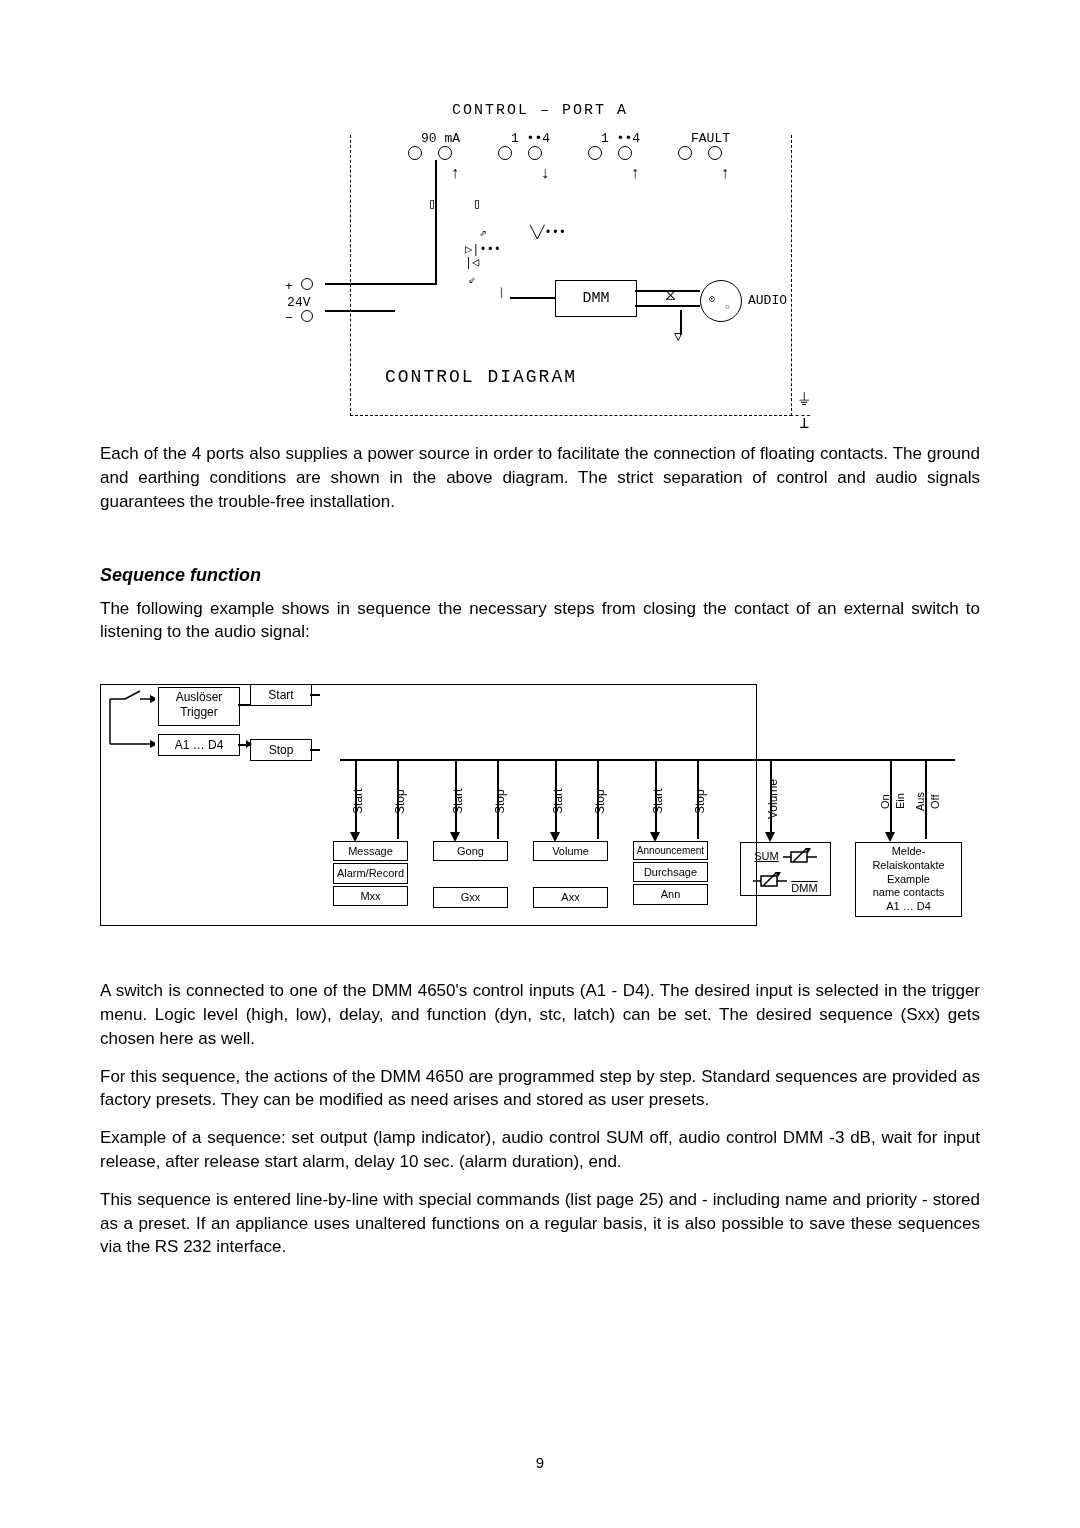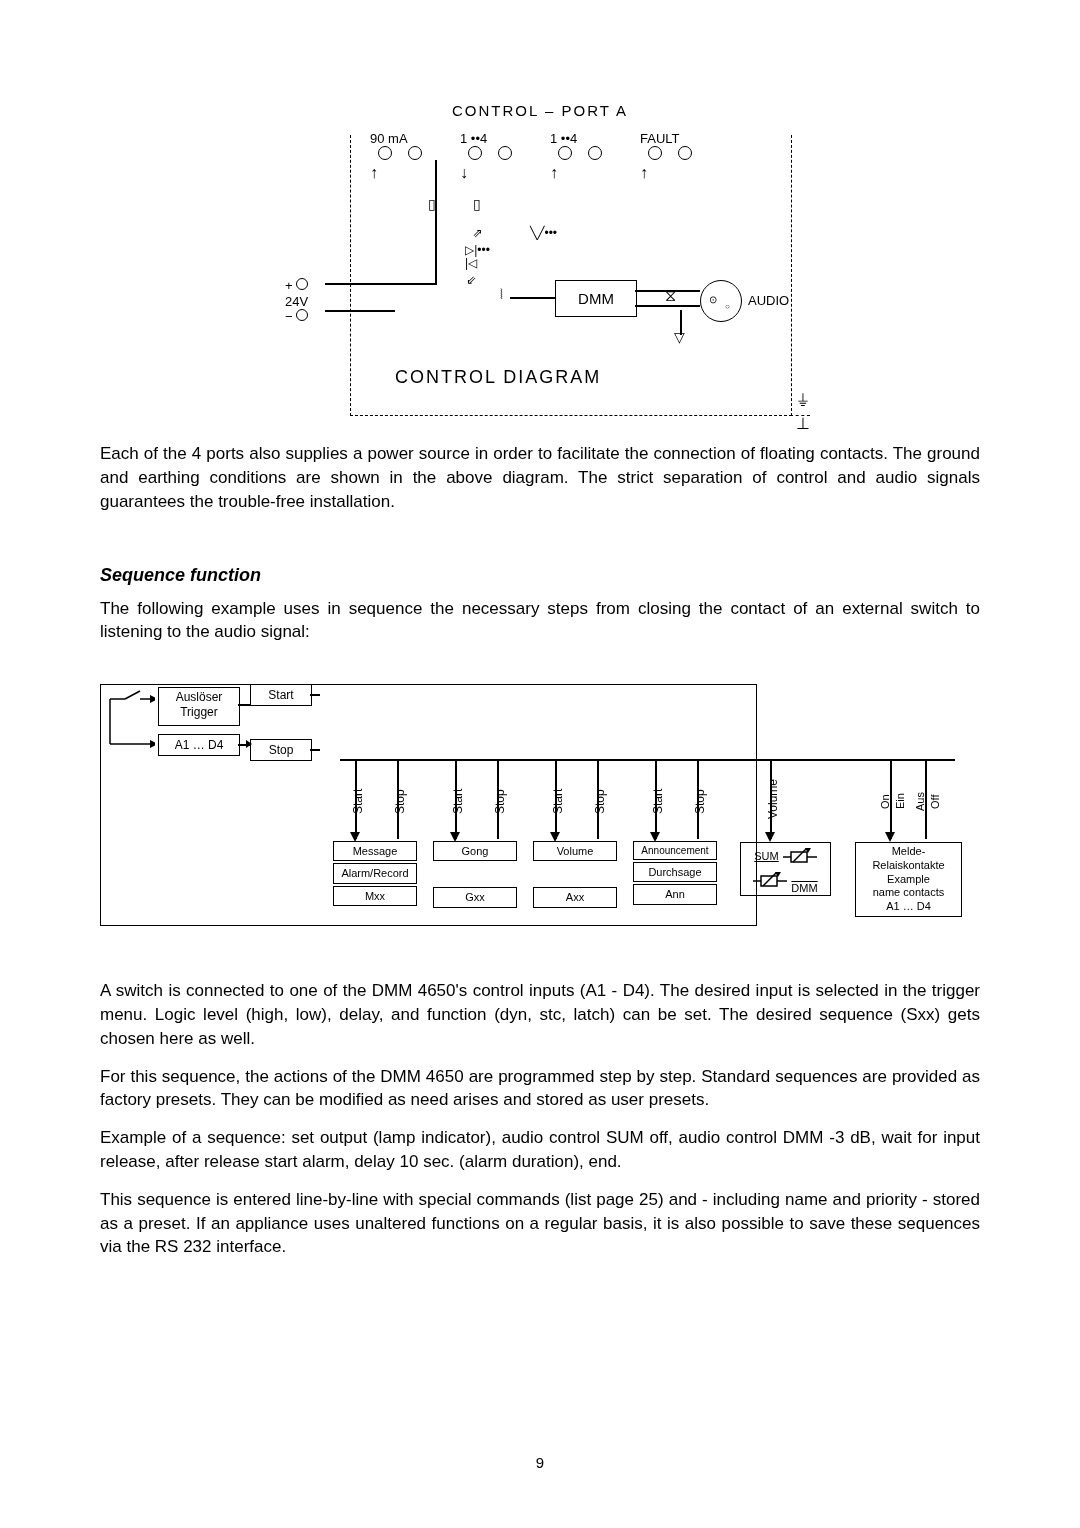--- a/index.html
+++ b/index.html
@@ -41,21 +41,21 @@
       width: 1080px;
       text-align: center;
       font-size: 15px;
     }
     
     .top-diagram {
       width: 540px;
       height: 330px;
       margin: 0 auto;
       position: relative;
-      font-family: Liberation Sans, sans-serif;
+      font-family: Liberation Mono, monospace;
     }
     .td-title {
       position: absolute;
       top: 0;
       left: 0;
       width: 100%;
       text-align: center;
       font-size: 15px;
       letter-spacing: 2px;
     }
@@ -70,21 +70,21 @@
     }
     .td-terminals {
       position: absolute;
       top: 30px;
       left: 100px;
       display: flex;
       font-size: 12px;
     }
     .td-term-group {
       width: 90px;
-      text-align: left;
+      text-align: right;
       position: relative;
     }
     .td-term-label {
       height: 16px;
       font-size: 13px;
     }
     .td-circle {
       width: 12px;
       height: 12px;
       border: 1.5px solid #000;
@@ -138,21 +138,20 @@
       left: 478px;
       top: 192px;
       font-size: 13px;
     }
     .td-control-label {
       position: absolute;
       left: 115px;
       top: 265px;
       font-size: 18px;
       letter-spacing: 2px;
-      margin-left: 10px;
     }
     .td-ground {
       position: absolute;
       right: 0px;
       bottom: -5px;
       font-size: 16px;
     }
     .td-hline {
       position: absolute;
       height: 1.5px;
@@ -230,21 +229,21 @@
       position: absolute;
       top: 45px;
       left: 220px;
       width: 655px;
       text-align: center;
       font-size: 14px;
     }
     .sd-col {
       position: absolute;
       top: 155px;
-      width: 84px;
+      width: 75px;
       text-align: center;
     }
     .sd-col-box {
       border: 1.5px solid #000;
       margin: 2px 0;
       padding: 2px 0;
       font-size: 11px;
       line-height: 1.3;
     }
     .sd-vert-label {
@@ -349,21 +348,21 @@
 
     <div class="td-ground">⏚<br>⊥</div>
     <div class="td-hline" style="left:520px; top:315px; width:20px; border-top:1.5px dashed #000; background:none;"></div>
   </div>
 </div>
 
 <p>Each of the 4 ports also supplies a power source in order to facilitate the connection of floating contacts. The ground and earthing conditions are shown in the above diagram. The strict separation of control and audio signals guarantees the trouble-free installation.</p>
 
 <div class="section-heading">Sequence function</div>
 
-<p>The following example uses in sequence the necessary steps from closing the contact of an external switch to listening to the audio signal:</p>
+<p>The following example shows in sequence the necessary steps from closing the contact of an external switch to listening to the audio signal:</p>
 
 <div class="seq-diagram">
 
   <div class="sd-switch">
     <svg width="50" height="65">
       <line x1="5" y1="10" x2="20" y2="10" stroke="#000" stroke-width="1.5"></line>
       <line x1="20" y1="10" x2="35" y2="2" stroke="#000" stroke-width="1.5"></line>
       <line x1="35" y1="10" x2="50" y2="10" stroke="#000" stroke-width="1.5"></line>
       <line x1="5" y1="10" x2="5" y2="55" stroke="#000" stroke-width="1.5"></line>
       <line x1="5" y1="55" x2="50" y2="55" stroke="#000" stroke-width="1.5"></line>

